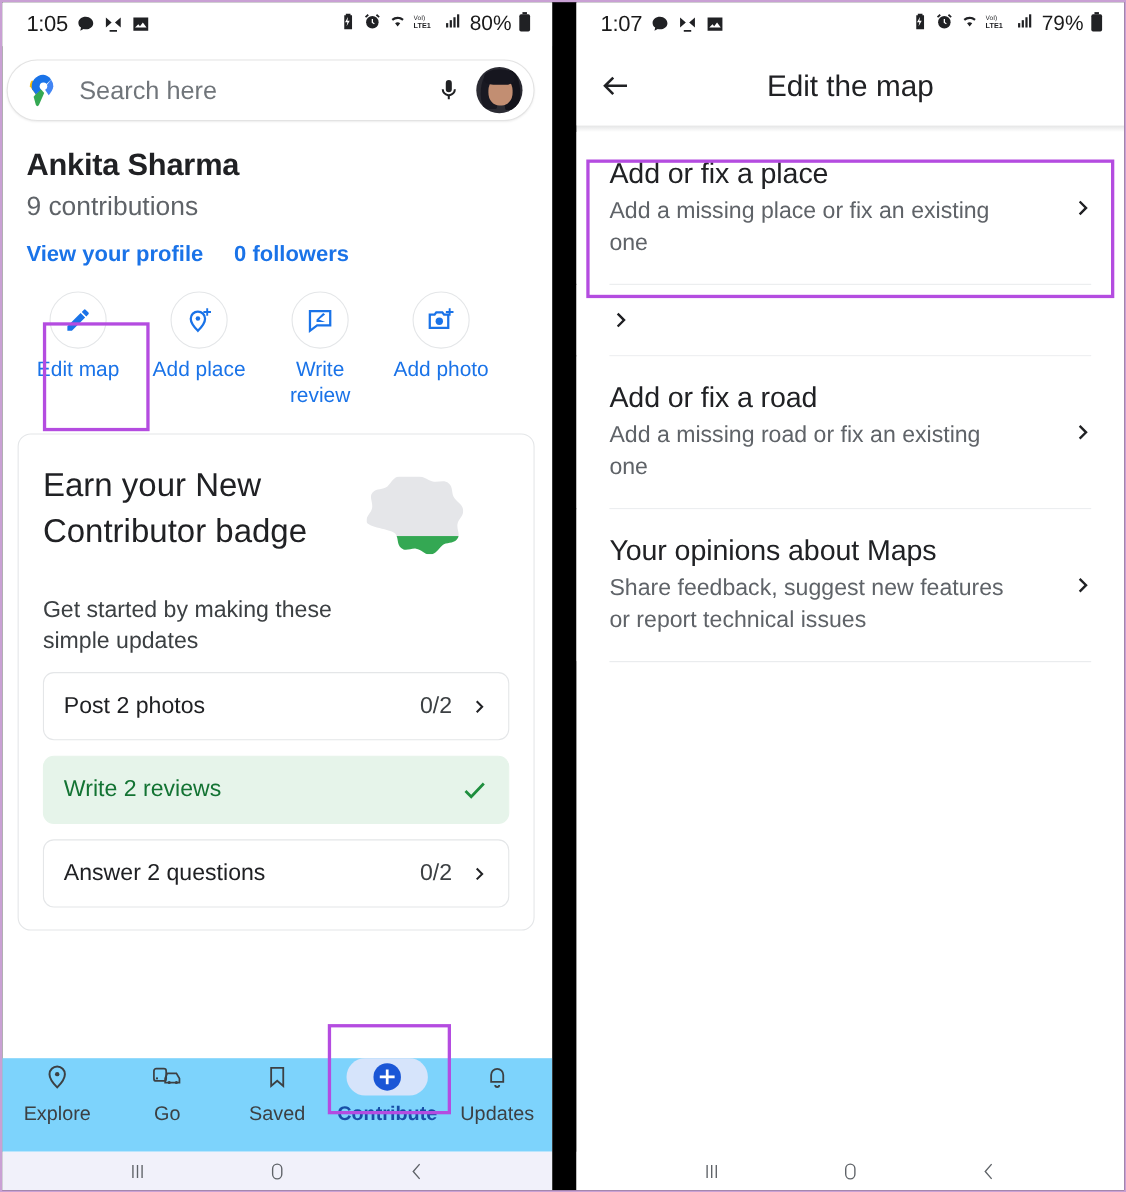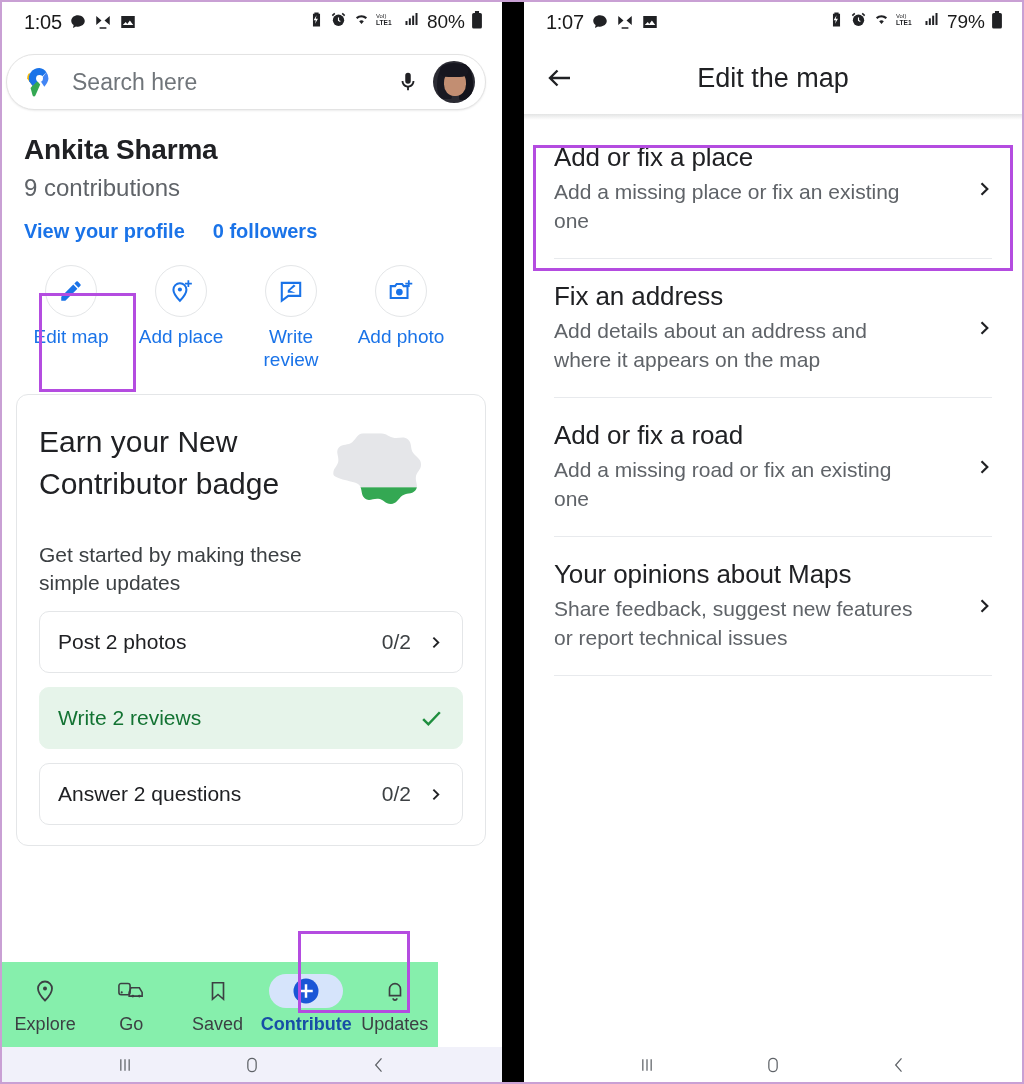--- a/index.html
+++ b/index.html
@@ -224,25 +224,24 @@
     border-color: #e6f4ea;
   }
   .task-label { flex: 1; font-size: 21px; color: #202124; }
   .task.done .task-label { color: #137333; }
   .task-count { font-size: 21px; color: #3c4043; margin-right: 16px; }
 
   
   .bottomnav {
     position: absolute;
     left: 0; bottom: 35px;
-    width: 436px;
+    width: 500px;
     height: 85px;
-    background: #86efac;
-    display: flex;
-    align-items: center;
+    background: #7dd3fc;
+    display: flex;
   }
   .nav-item {
     flex: 1;
     display: flex;
     flex-direction: column;
     align-items: center;
     gap: 6px;
   }
   .nav-icon-box {
     height: 34px;
@@ -692,24 +691,20 @@
         </span>
         <span class="ic">
           <svg width="20" height="20" viewBox="0 0 24 24">
               <path fill="none" stroke="#202124" stroke-width="2.6" d="M9 5l7 7-7 7"></path>
             </svg>
         </span>
       </div>
       <div class="edit-divider"></div>
 
       <div class="edit-item">
-        <span class="edit-text">
-          <span class="edit-title">Fix an address</span>
-          <span class="edit-sub" style="display:block">Add details about an address and where it appears on the map</span>
-        </span>
         <span class="ic">
           <svg width="20" height="20" viewBox="0 0 24 24">
               <path fill="none" stroke="#202124" stroke-width="2.6" d="M9 5l7 7-7 7"></path>
             </svg>
         </span>
       </div>
       <div class="edit-divider"></div>
 
       <div class="edit-item">
         <span class="edit-text">

